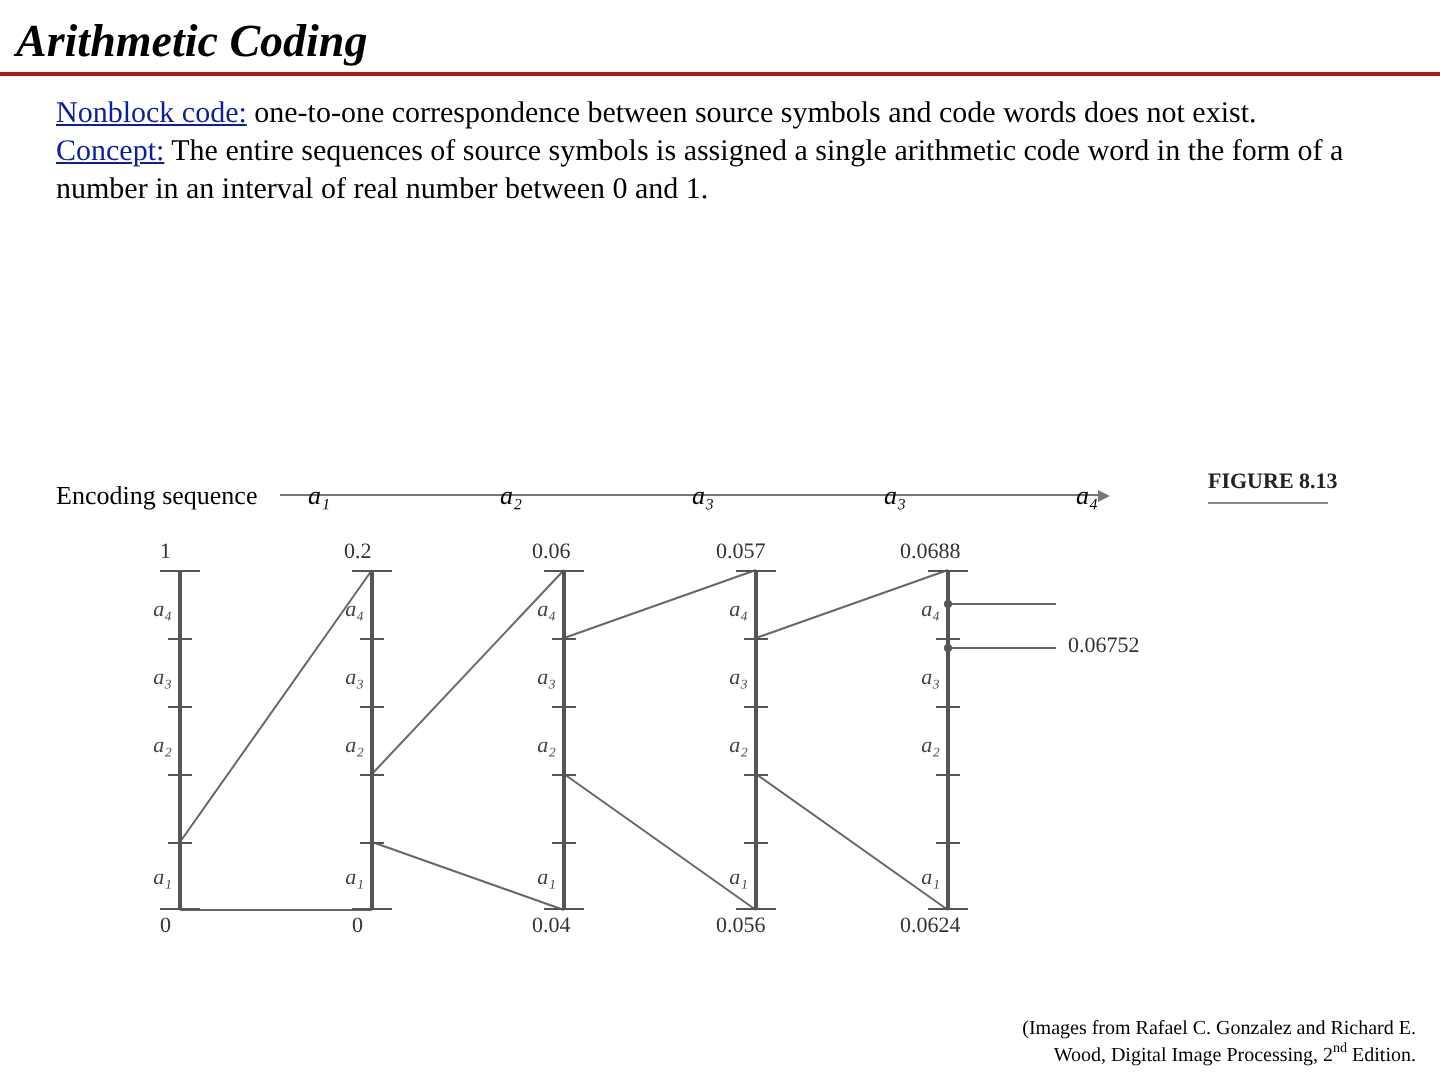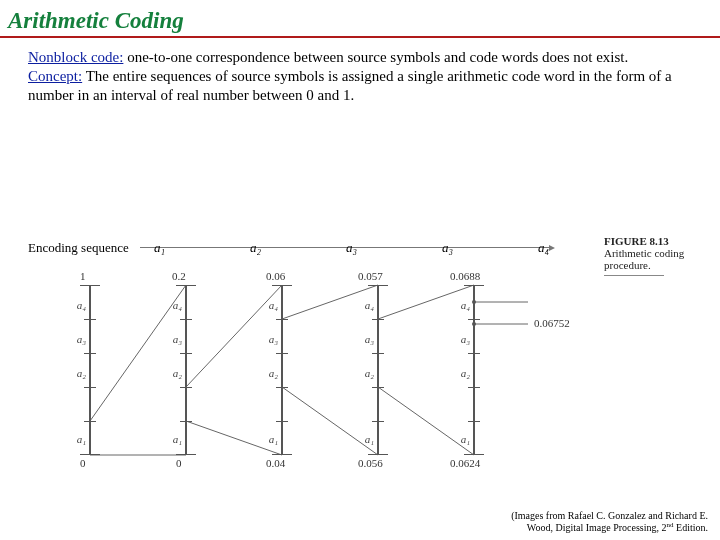--- a/index.html
+++ b/index.html
@@ -7,21 +7,21 @@
     padding: 0;
     width: 720px;
     height: 540px;
     font-family: "Times New Roman", Times, serif;
     background: #fff;
     position: relative;
   }
   .title {
     font-weight: bold;
     font-style: italic;
-    color: #15803d;
+    color: #000000;
     font-size: 23px;
     padding: 8px 0 0 8px;
   }
   .title-rule {
     border: none;
     border-top: 2.5px solid #b01a1a;
     margin: 2px 0 0 0;
     width: 100%;
   }
   .body-text {
@@ -277,21 +277,20 @@
       <div class="tick-lbl" style="top:48px">a₃</div>
       <div class="tick-lbl" style="top:82px">a₂</div>
       <div class="tick-lbl" style="top:148px">a₁</div>
       <div class="num-lbl" style="top:32px; left:90px">0.06752</div>
     </div>
 
   </div>
 
   <div class="caption">
     <div class="fig">FIGURE 8.13</div>
-    <div>Arithmetic coding procedure.</div>
     <div class="rule"></div>
   </div>
 
 </div>
 
 <div class="credit">
   <span>(Images from Rafael C. Gonzalez and Richard E.</span><br>
   <span>Wood, Digital Image Processing, 2</span><sup>nd</sup><span> Edition.</span>
 </div>
 

